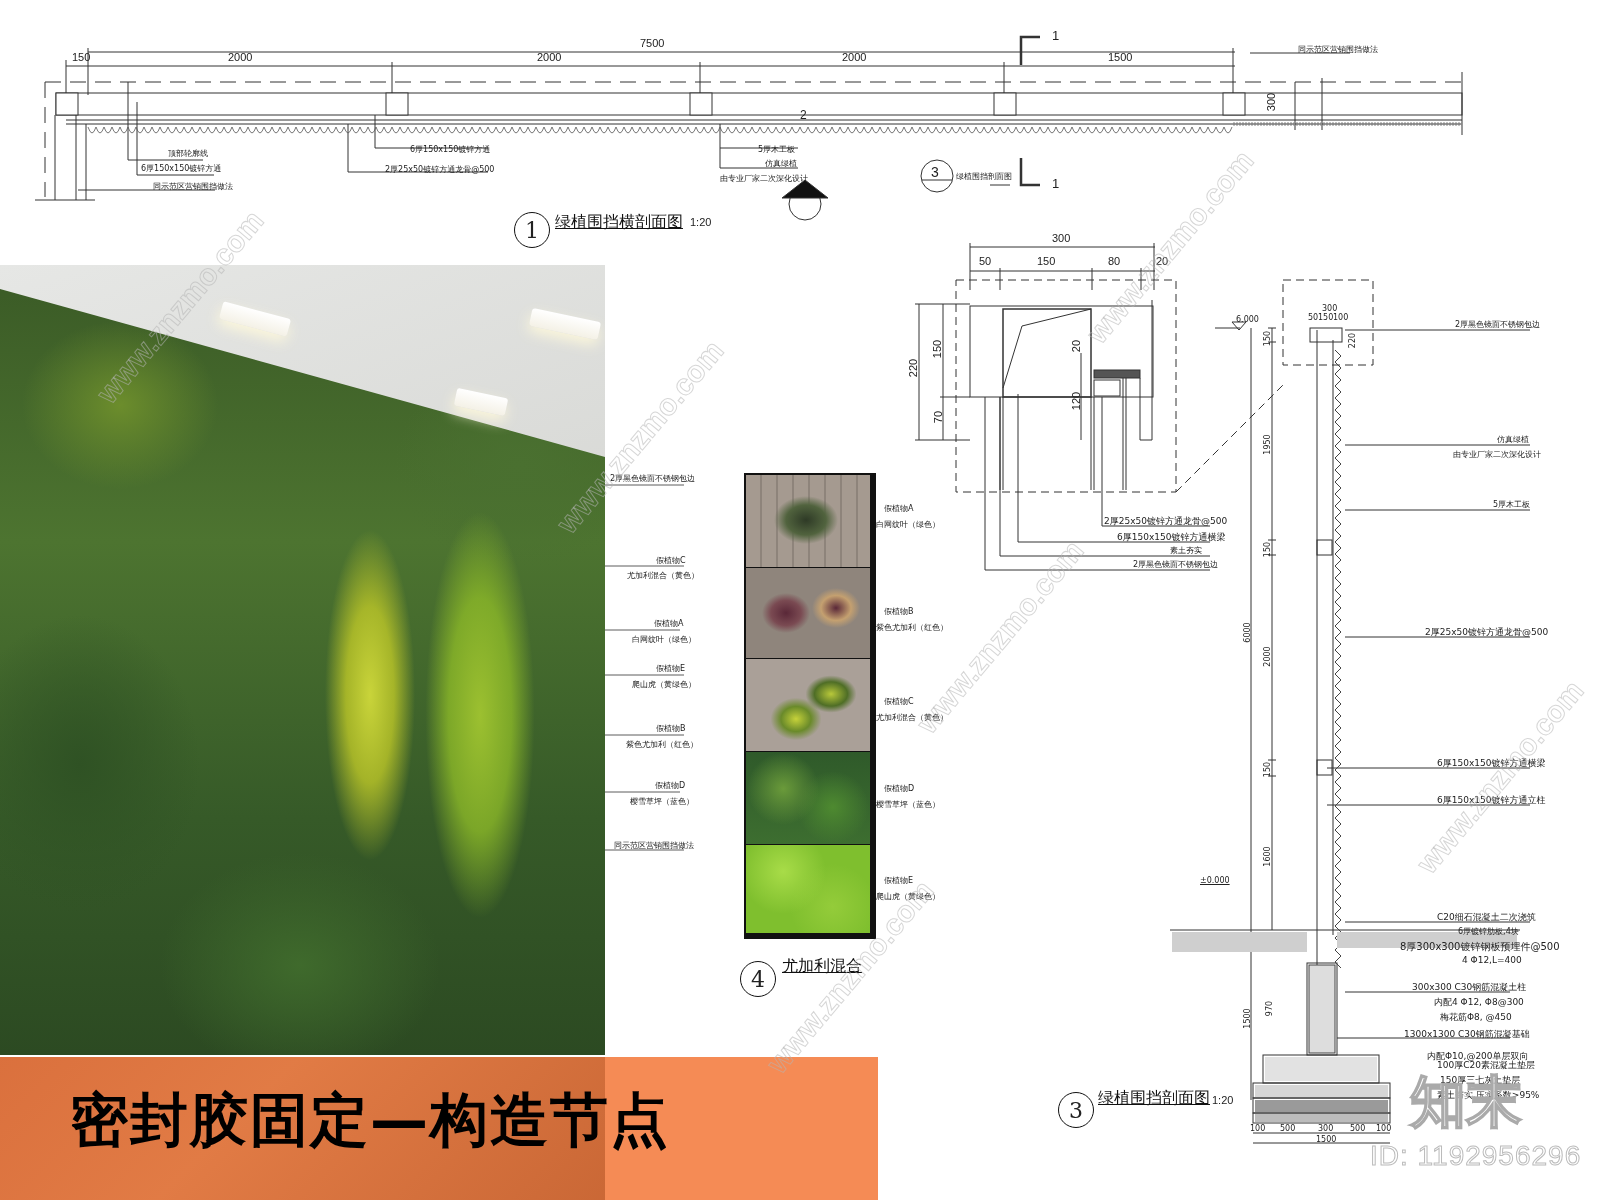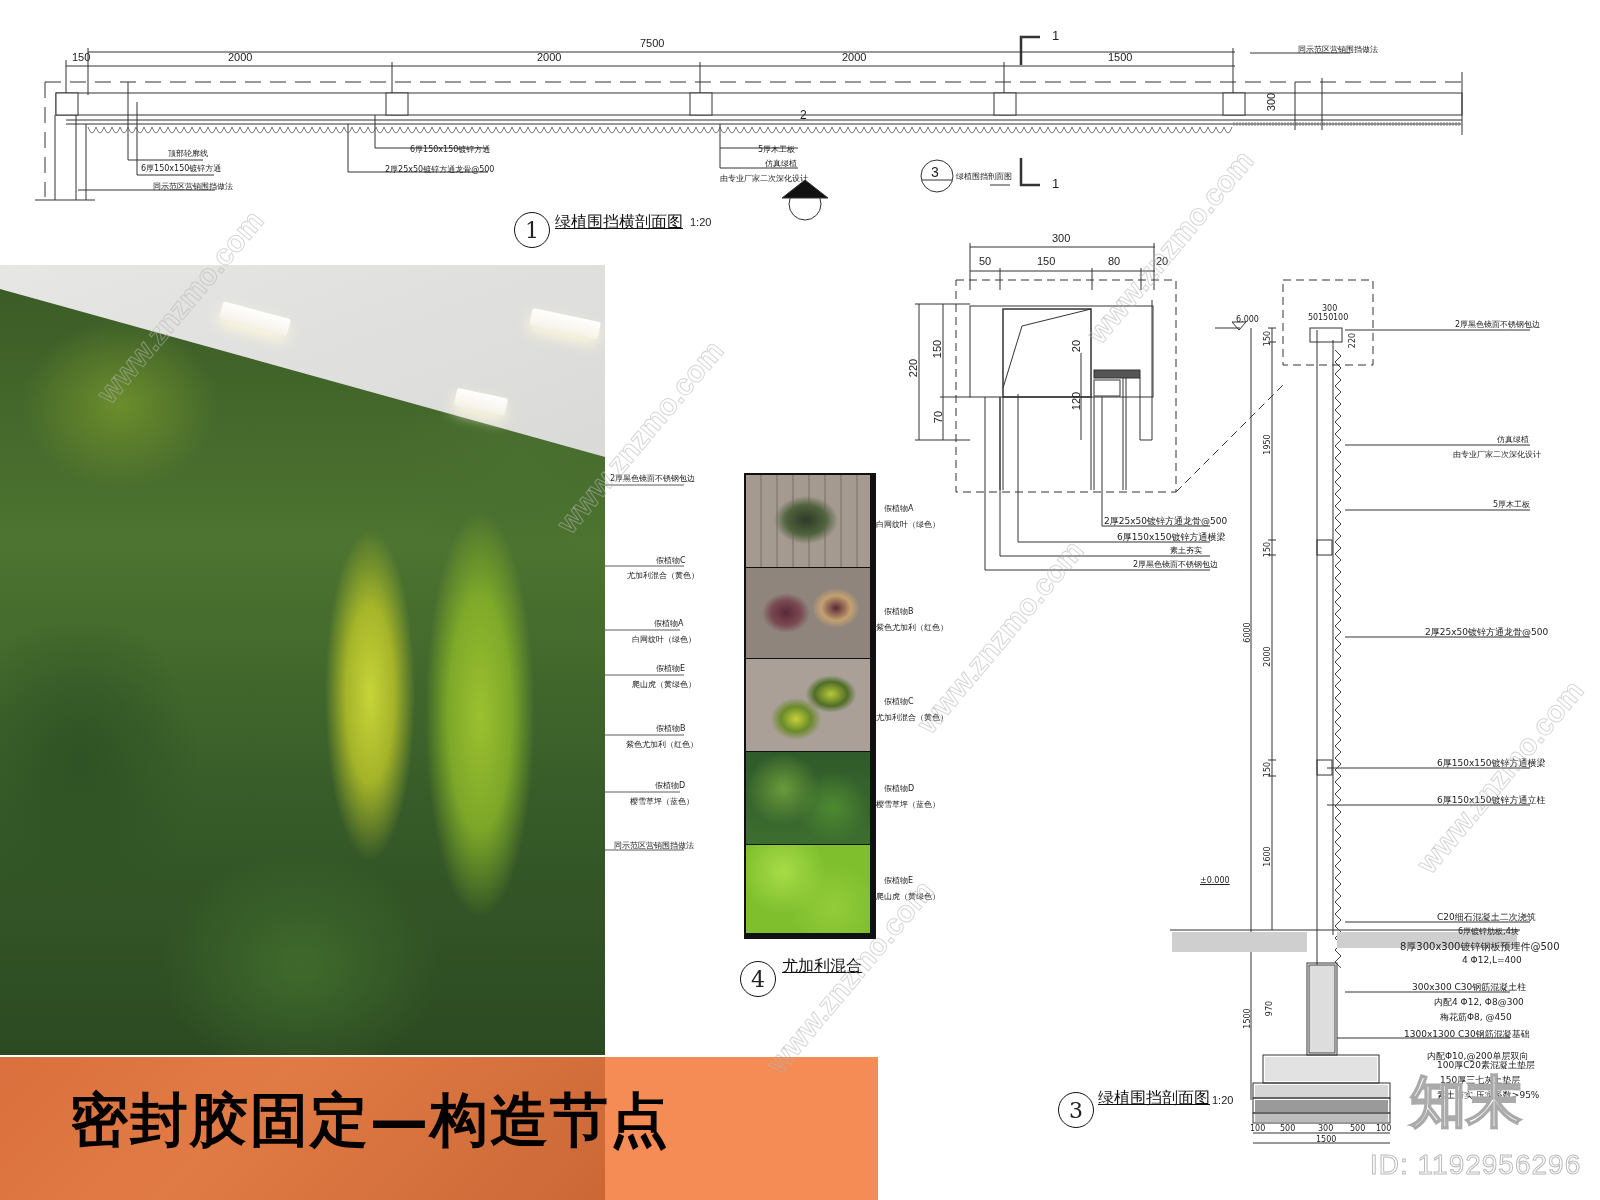--- a/index.html
+++ b/index.html
@@ -20,21 +20,21 @@
       radial-gradient(ellipse 180px 150px at 520px 200px, #4a7030 0%, transparent 70%),
       radial-gradient(ellipse 160px 200px at 80px 500px, #2f5224 0%, transparent 75%),
       linear-gradient(180deg,#3a5a26 0%,#4d7430 35%,#365a28 70%,#2c4a22 100%);}
   .ceiling{position:absolute;left:0;top:0;width:605px;height:240px;background:linear-gradient(160deg,#e6e7e5,#d8d9d6);clip-path:polygon(0 0,100% 0,100% 80%,0 10%);}
   .lamp{position:absolute;width:70px;height:18px;background:linear-gradient(#fff,#f4f1e6);border-radius:3px;box-shadow:0 6px 14px rgba(255,250,220,0.9);}
   .legend-img{position:absolute;left:746px;width:124px;}
   
   .banner{position:absolute;left:0;top:1057px;width:878px;height:143px;background:#f58b55;}
   .banner .dark{position:absolute;left:0;top:0;width:605px;height:143px;background:linear-gradient(135deg,#d96f3c,#e07a44 40%,#c86634);opacity:0.95;}
   .banner-text{position:absolute;left:70px;top:1082px;font-family:"DejaVu Sans",sans-serif;font-weight:bold;font-size:58px;color:#000;letter-spacing:2px;white-space:nowrap;}
-  .wm-id{position:absolute;left:1370px;top:1140px;font-family:"Liberation Sans",sans-serif;font-size:28px;color:transparent;-webkit-text-stroke:1px #bbb;letter-spacing:1px;margin-top:9px;}
+  .wm-id{position:absolute;left:1370px;top:1140px;font-family:"Liberation Sans",sans-serif;font-size:28px;color:transparent;-webkit-text-stroke:1px #bbb;letter-spacing:1px;}
   .wm-logo{position:absolute;left:1410px;top:1065px;font-family:"DejaVu Sans",sans-serif;font-size:56px;font-weight:bold;color:rgba(255,255,255,0.5);-webkit-text-stroke:1.5px #aaa;}
   .wm-diag{position:absolute;font-family:"Liberation Sans",sans-serif;font-size:30px;font-weight:bold;color:transparent;-webkit-text-stroke:1px rgba(180,180,180,0.55);transform:rotate(-50deg);white-space:nowrap;pointer-events:none;}
 </style>
 </head>
 <body>
 
 <svg width="1600" height="260" viewBox="0 0 1600 260">
   <g stroke="#333" stroke-width="1" fill="none">
 
     <line x1="88" y1="52" x2="1235" y2="52"></line>

